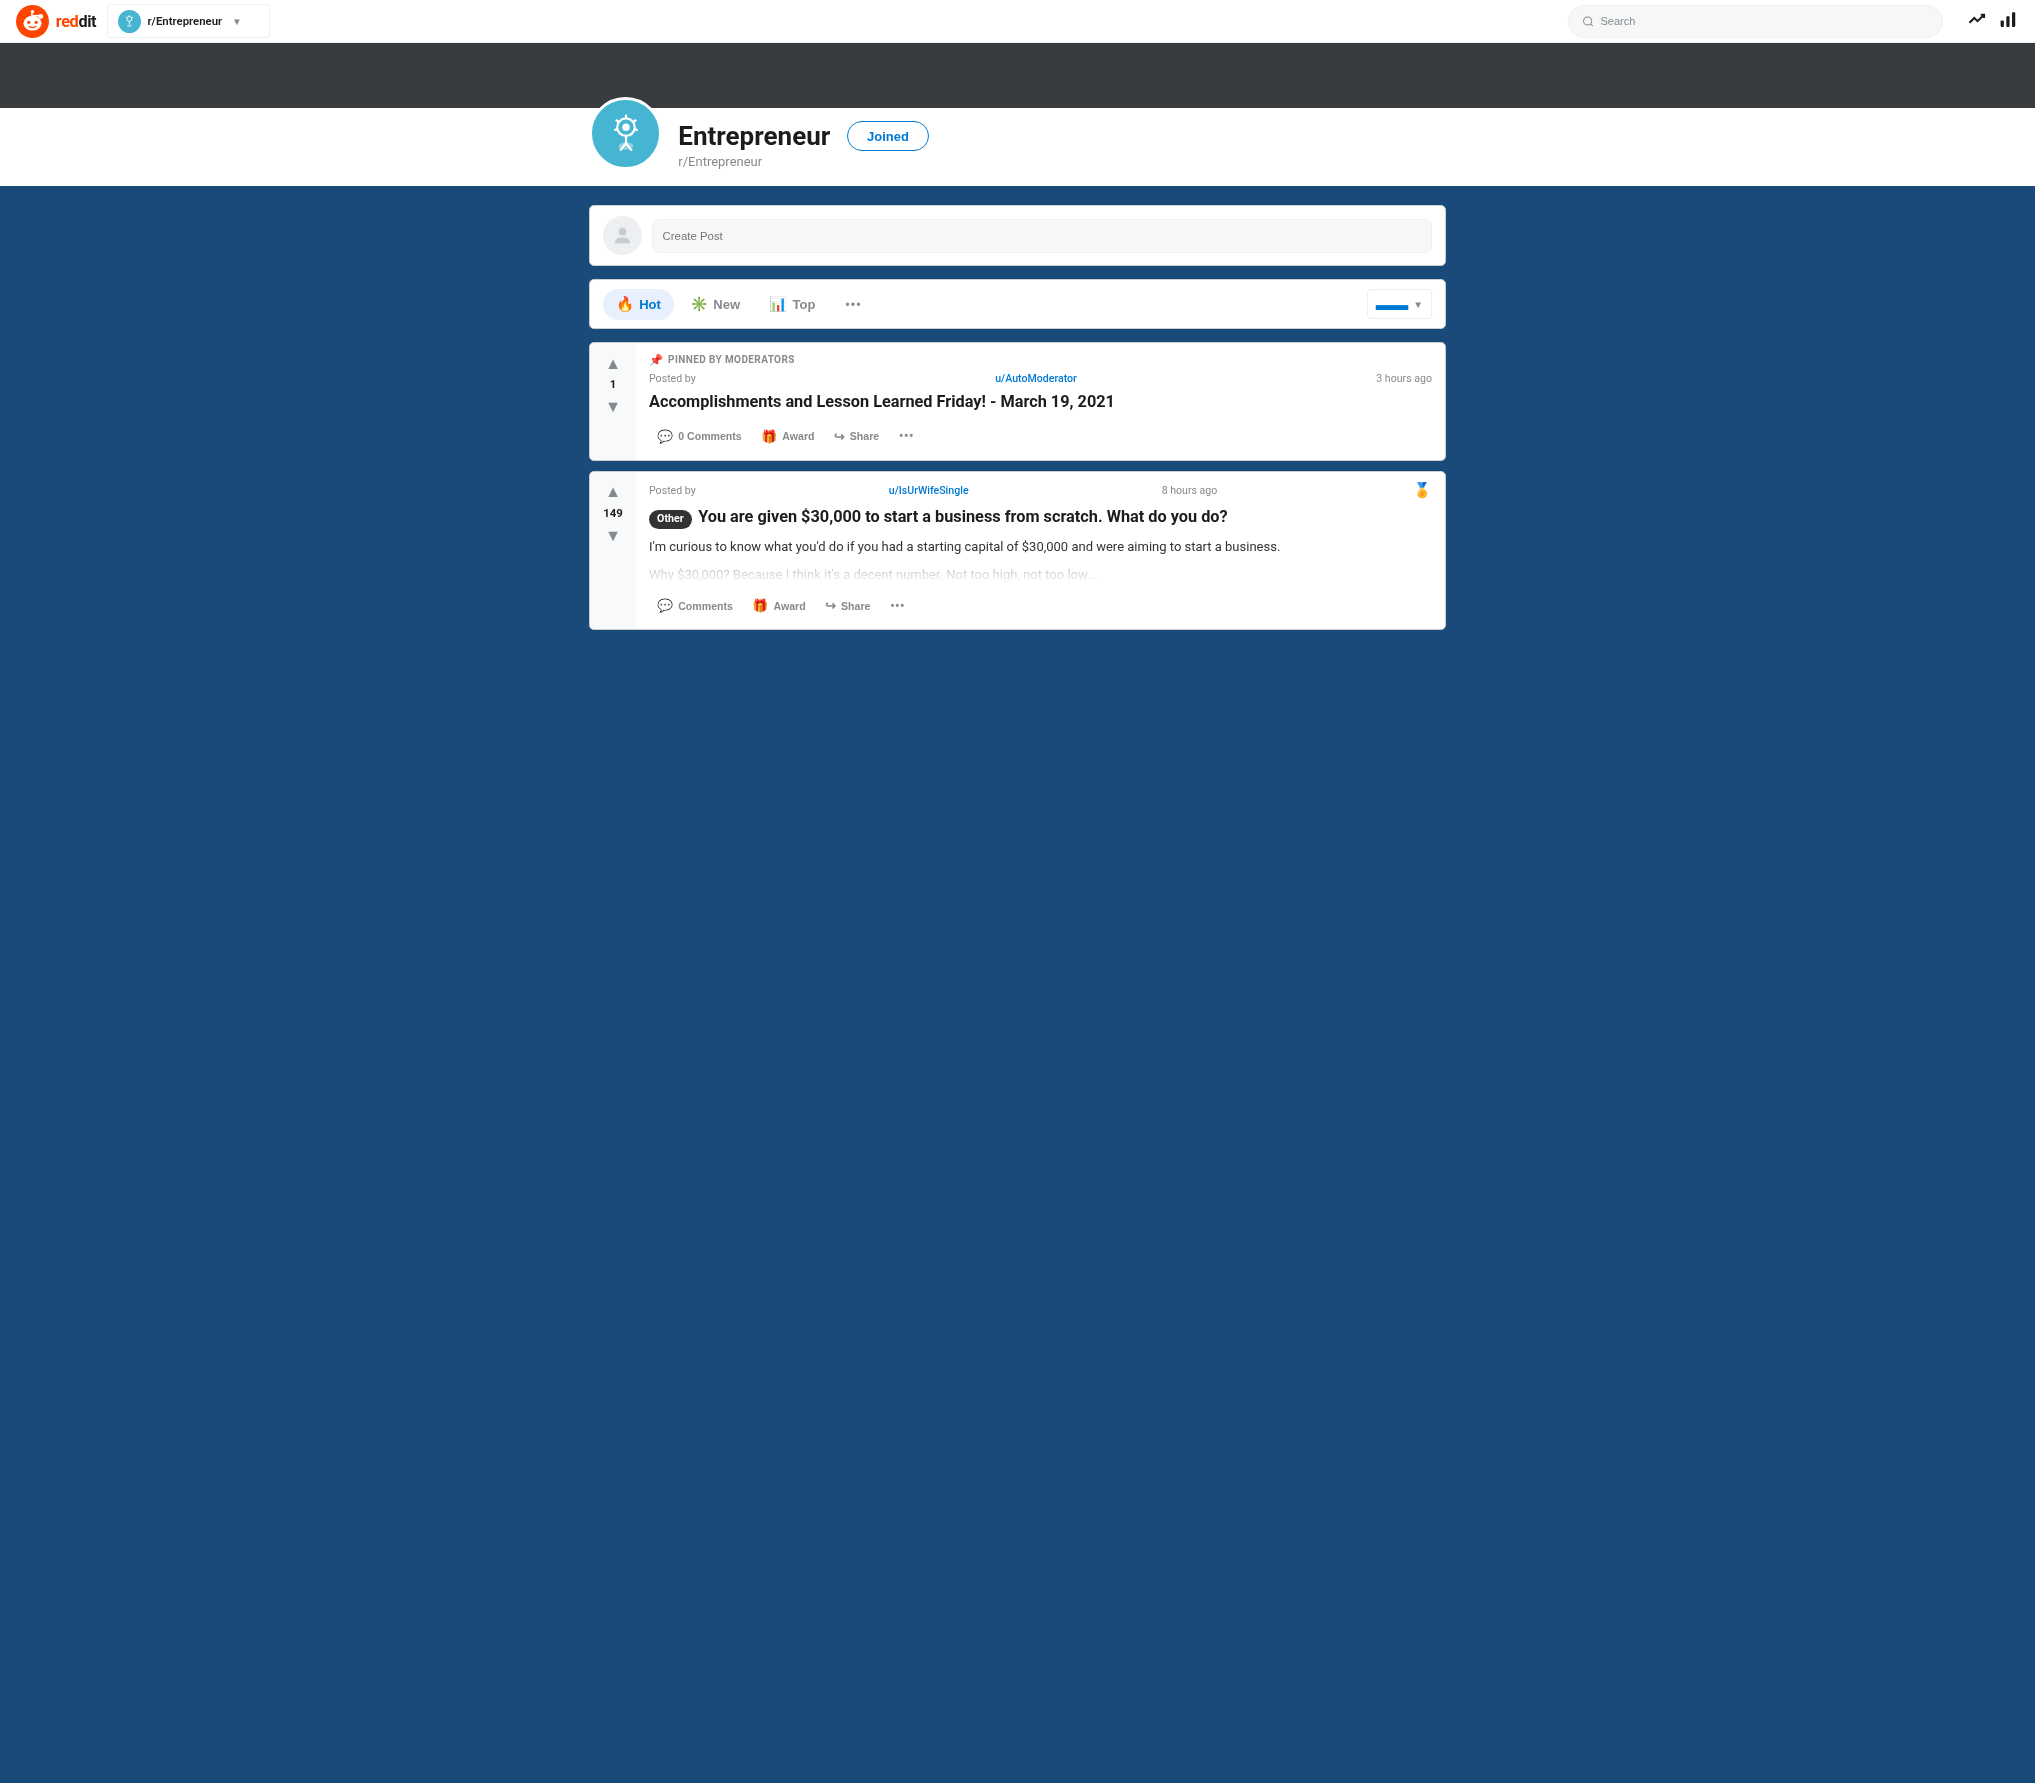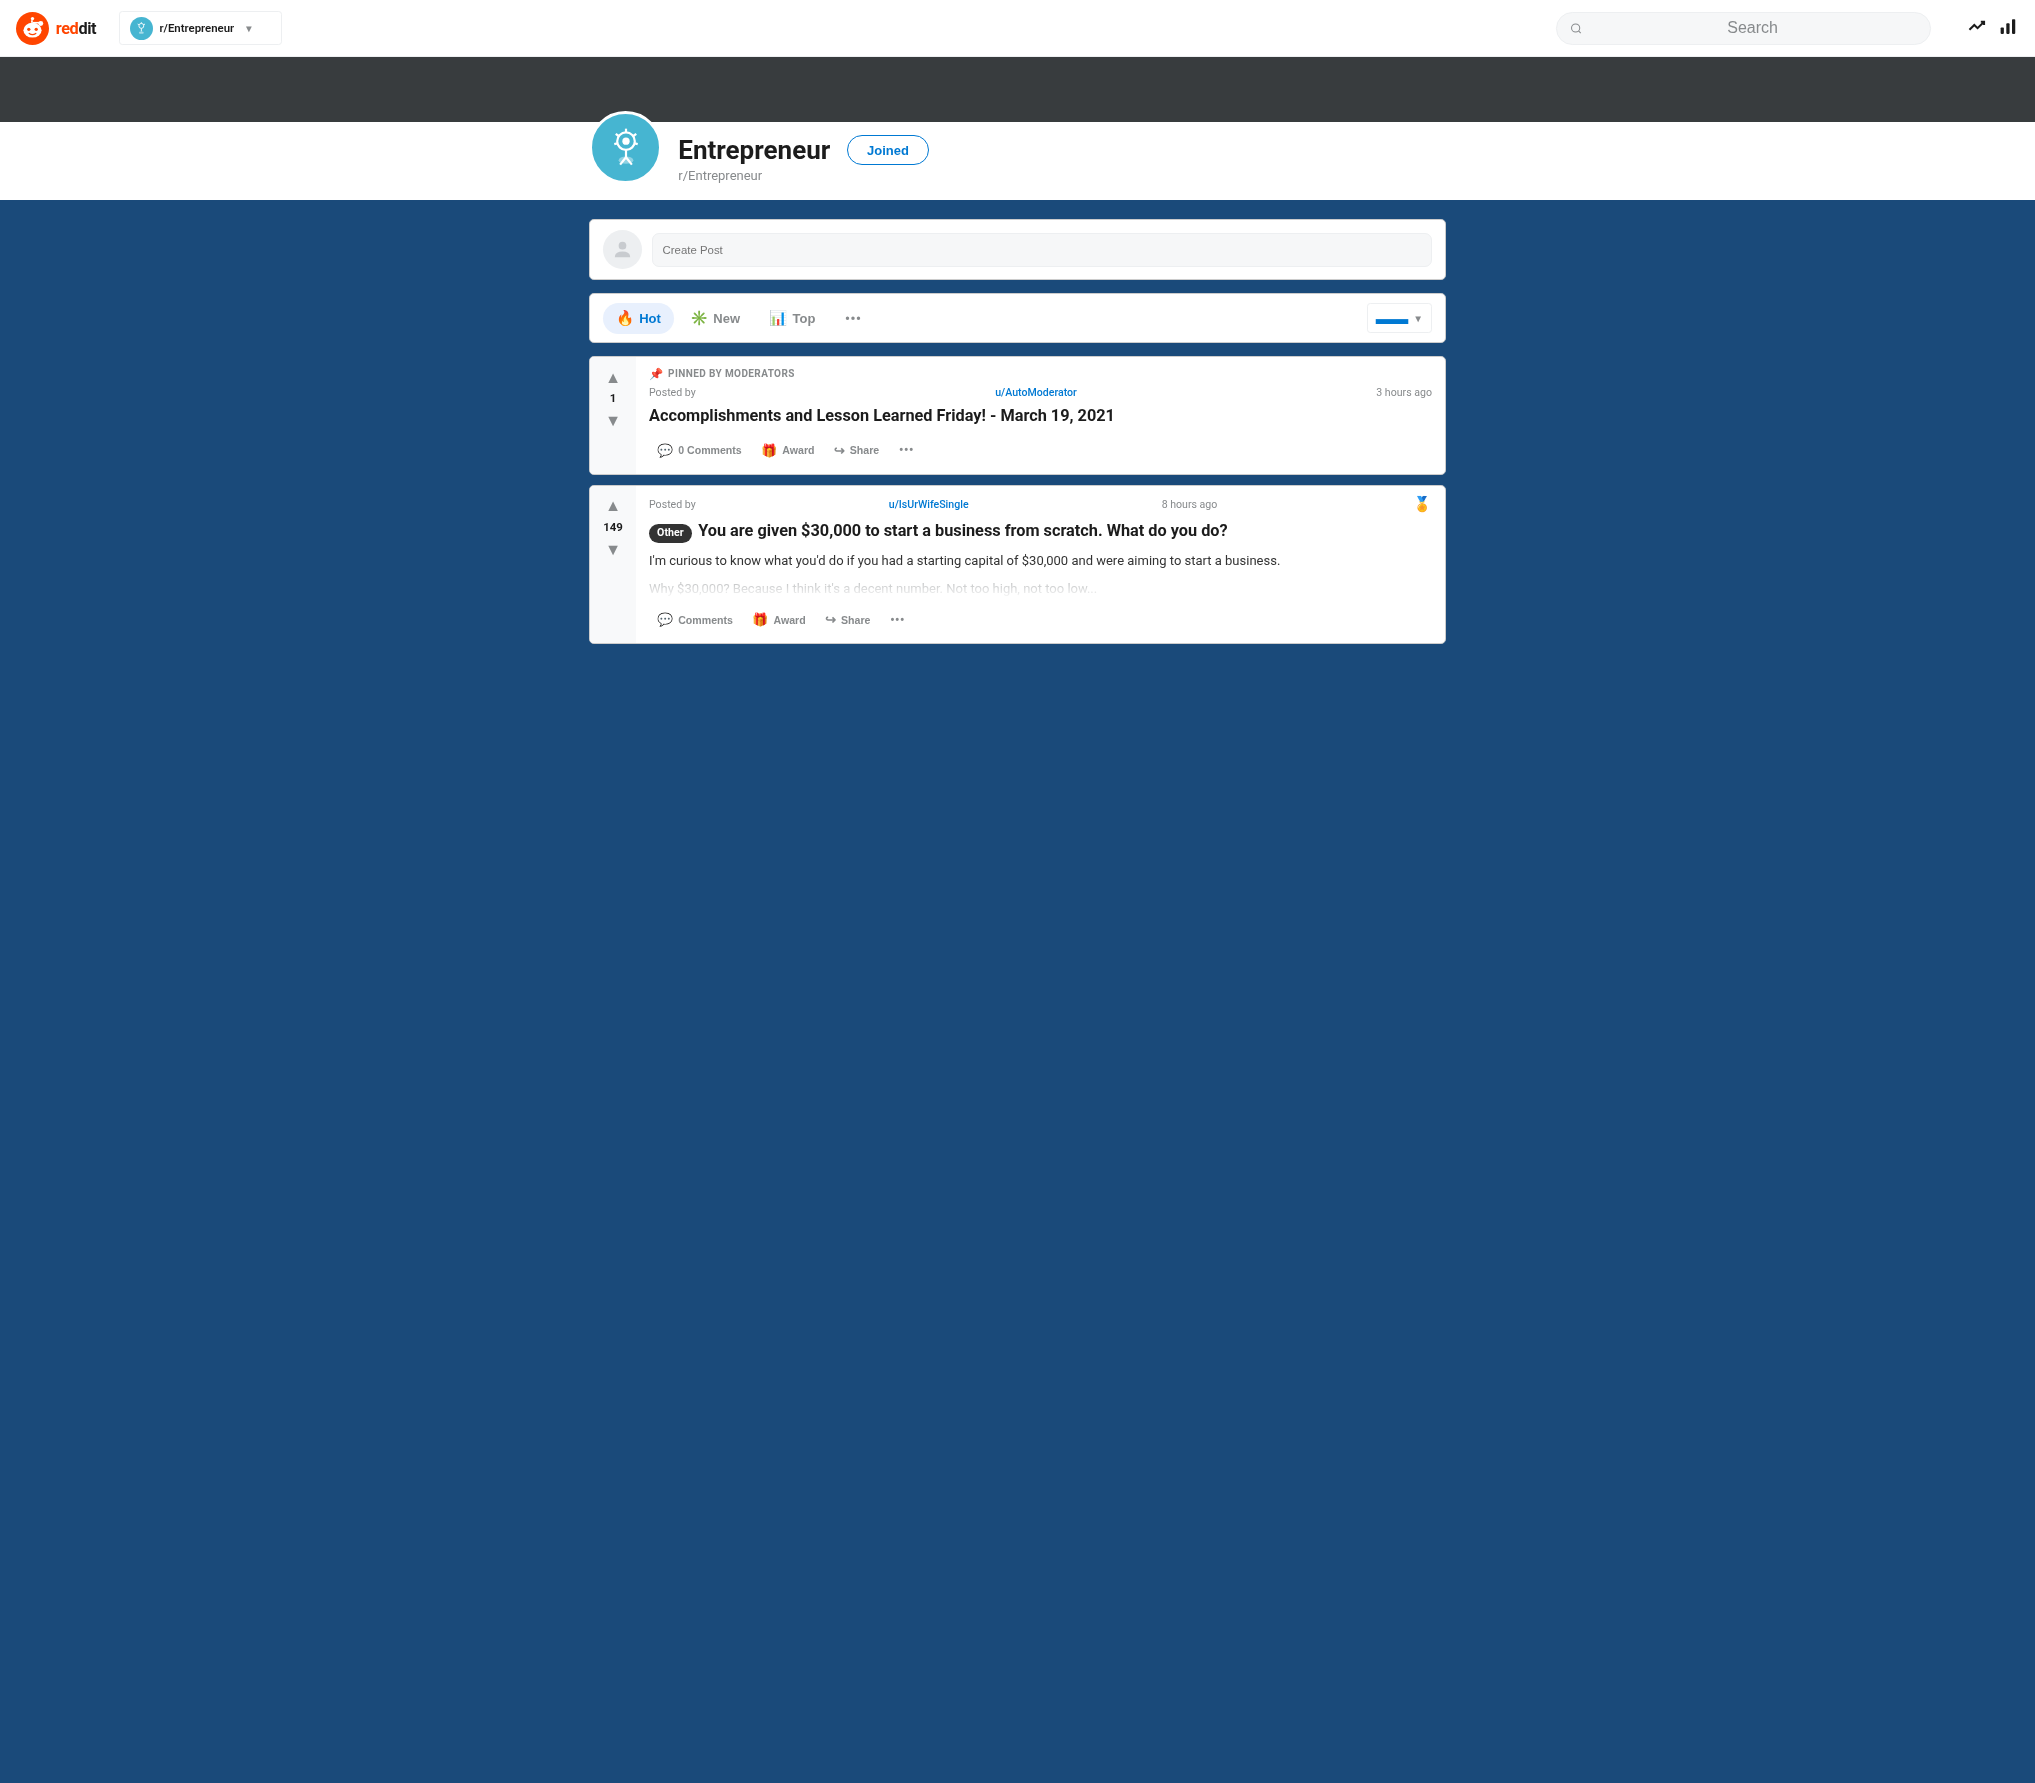--- a/index.html
+++ b/index.html
@@ -1,25 +1,25 @@
 <!DOCTYPE html>
 <html style="font-size:13px"><head>
   <meta charset="utf-8">
   <style>
     * { margin: 0; padding: 0; box-sizing: border-box; }
     body { font-family: -apple-system, BlinkMacSystemFont, 'Segoe UI', Roboto, sans-serif; background: #1a4a7a; min-height: 100vh; }
 
     
     .header {
       background: #fff;
-      height: 57px;
+      height: 43px;
       display: flex;
       align-items: center;
       padding: 0 16.3px;
-      gap: 23px;
+      gap: 11px;
       border-bottom: 0.8px solid #edeff1;
     }
     .reddit-logo {
       display: flex;
       align-items: center;
       gap: 6.5px;
     }
     .reddit-icon {
       width: 33px;
       height: 33px;
@@ -66,24 +66,23 @@
       align-items: center;
       padding: 0 13px;
       gap: 6.5px;
       background: #f6f7f8;
       margin-left: auto;
     }
     .search-bar input {
       border: none;
       background: transparent;
       outline: none;
-      font-size: 16px;
+      font-size: 11px;
       color: #1c1c1c;
       width: 100%;
-      text-align: center;
     }
     .search-bar input::placeholder { color: #878a8c; }
     .header-icons {
       display: flex;
       align-items: center;
       gap: 13px;
       margin-left: 13px;
     }
     .header-icon {
       font-size: 18px;

